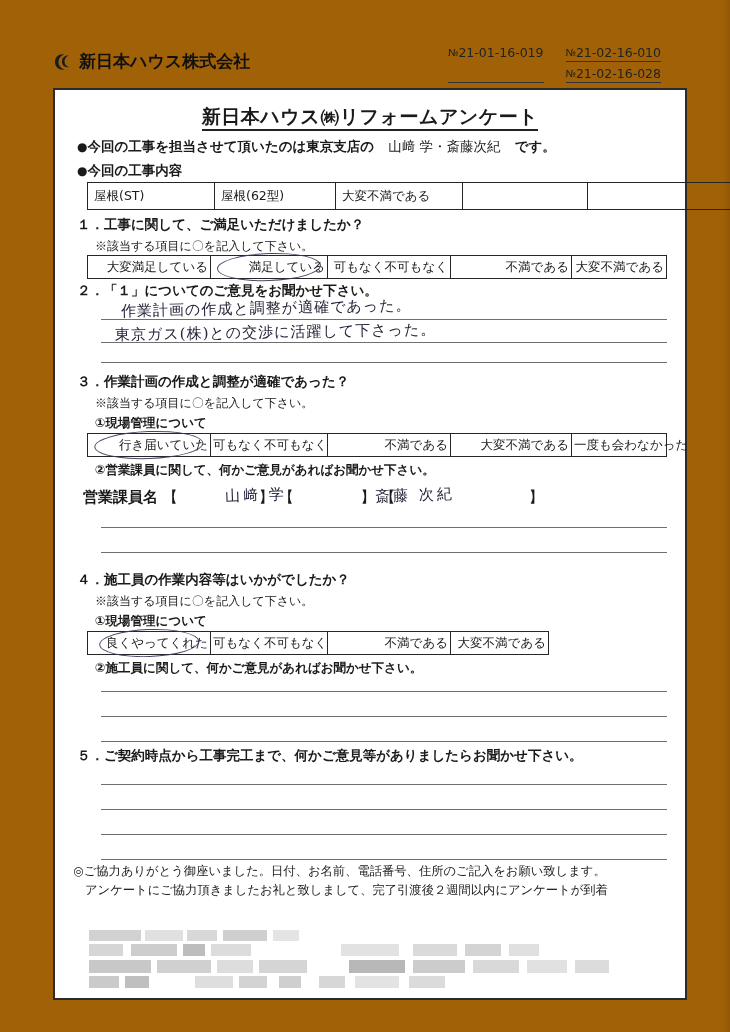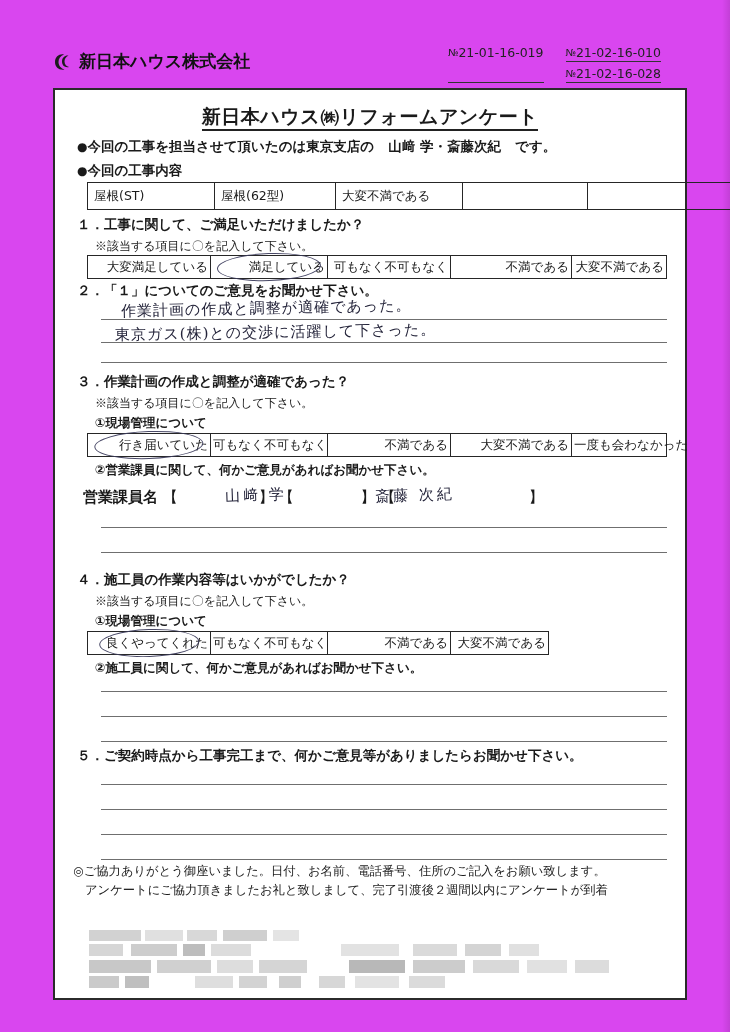--- a/index.html
+++ b/index.html
@@ -13,21 +13,21 @@
     position: relative;
     font-family: "DejaVu Sans", "Liberation Sans", sans-serif;
     color: #1a1a1a;
     overflow: hidden;
   }
 
   
   .scan {
     position: absolute;
     inset: 0;
-    background: #d946ef;
+    background: #a16207;
   }
 
   
   .letterhead {
     position: absolute;
     left: 0; top: 0;
     width: 730px;
     height: 88px;
   }
   .logo-wrap {
@@ -99,21 +99,21 @@
 
   
   .bullet-line {
     position: absolute;
     left: 22px;
     font-size: 13.5px;
     font-weight: bold;
     white-space: nowrap;
   }
   .bullet-line .dot { font-size: 12px; }
-  .staff-inline { font-weight: bold; }
+  .staff-inline { font-weight: normal; }
 
   
   .q {
     position: absolute;
     left: 22px;
     font-size: 13.5px;
     font-weight: bold;
     white-space: nowrap;
   }
   .note {

